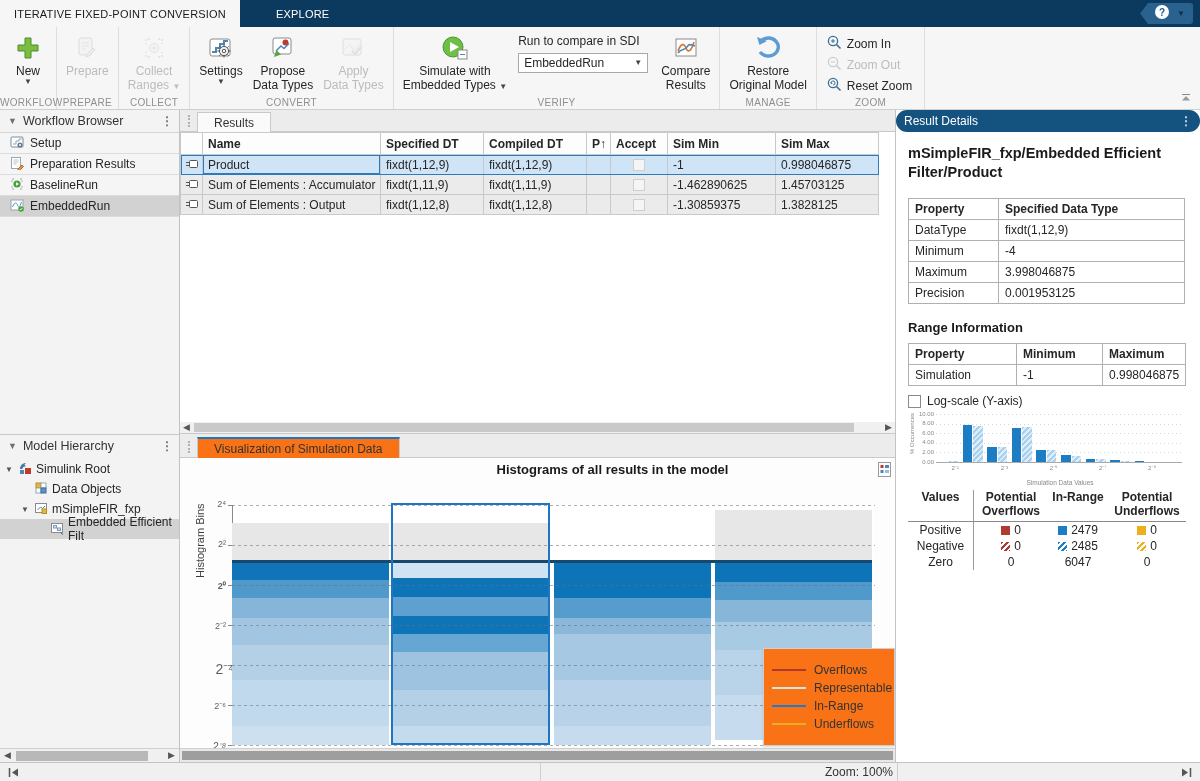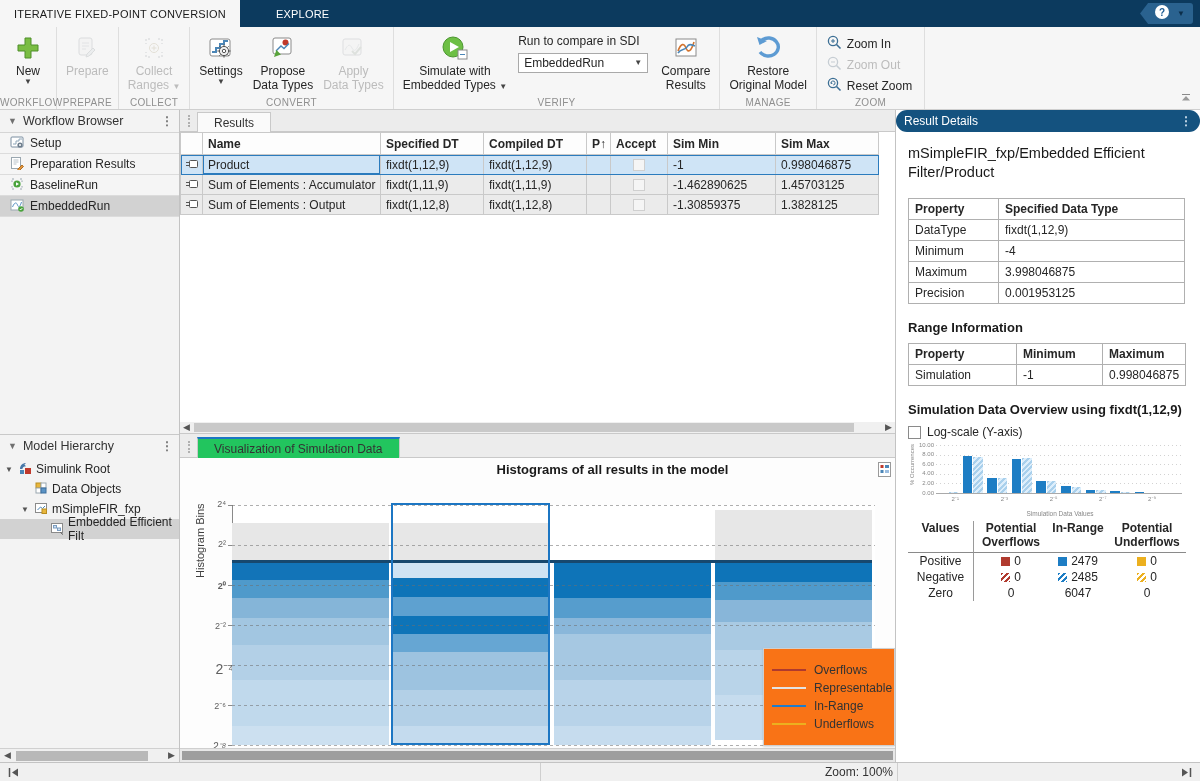--- a/index.html
+++ b/index.html
@@ -53,21 +53,21 @@
   .tree-tri { width:10px; font-size:8px; color:#555; text-align:center; flex:none; }
   .mh-scroll { height:14px; flex:none; margin-top:auto; background:#f0f0f0; border-top:1px solid #d0d0d0; position:relative; }
   .mh-thumb { position:absolute; left:16px; top:2px; width:132px; height:10px; background:#b8b8b8; }
   .sb-arrow { position:absolute; top:1px; font-size:9px; color:#555; }
 
   
   .center { width:716px; flex:none; background:#fff; border-right:1px solid #c3c3c3; display:flex; flex-direction:column; }
   .tabstrip { height:22px; flex:none; background:#ececec; display:flex; align-items:flex-end; border-bottom:1px solid #c9c9c9; }
   .grip { width:3px; height:12px; border-left:2px dotted #b0b0b0; margin:0 6px 4px 8px; }
   .ctab { background:#fafafa; border:1px solid #c9c9c9; border-bottom:none; padding:3px 16px 2px 16px; font-size:12px; color:#333; position:relative; top:1px; }
-  .ctab.blue-top { border-top:2px solid #1c76c3; background:#22c55e;margin-top:32px; }
+  .ctab.blue-top { border-top:2px solid #1c76c3; background:#f97316;margin-top:32px; }
   .table-wrap { height:290px; flex:none; background:#fff; position:relative; }
   table.results { border-collapse:collapse; table-layout:fixed; width:698px; }
   table.results th, table.results td { border:1px solid #c9c9c9; font-size:12px; padding:2px 5px; height:20px; overflow:hidden; white-space:nowrap; }
   table.results th { font-weight:bold; text-align:left; background:#fdfdfd; height:22px; }
   table.results td { background:#ebebeb; }
   tr.selected td { background:#cfe4f6; }
   tr.selected { outline:1px solid #2b7bbd; outline-offset:-1px; }
   tr.selected td.name { box-shadow: inset 0 0 0 1px #2b7bbd; }
   td.icon-cell, th.icon-cell { text-align:center; padding:0; }
   .chk { width:12px; height:12px; border:1px solid #cfcfcf; background:#f5f5f5; display:inline-block; vertical-align:middle; }
@@ -81,21 +81,21 @@
   .legend-swatch { width:34px; height:0; border-top:2px solid #000; flex:none; }
   .legend-label { font-size:12px; color:#333; }
   .chart-scroll { height:14px; flex:none; background:#e8e8e8; border-top:1px solid #cfcfcf; position:relative; }
   .chart-thumb { position:absolute; left:2px; right:2px; top:2px; height:9px; background:#9e9e9e; }
 
   
   .right { flex:1; background:#fff; display:flex; flex-direction:column; min-width:0; }
   .rd-header { height:22px; flex:none; background:#14527f; color:#fff; display:flex; align-items:center; padding:0 8px;border-radius:11px; }
   .rd-header .ptitle { flex:1; font-size:12px; }
   .rd-body { padding:12px 12px 0 12px; overflow:hidden; }
-  .rd-heading { font-size:14.5px; font-weight:normal; color:#1a1a1a; line-height:19px; margin-bottom:16px; }
+  .rd-heading { font-size:14.5px; font-weight:bold; color:#1a1a1a; line-height:19px; margin-bottom:16px; }
   .rd-sub { font-size:13px; font-weight:bold; color:#1a1a1a; margin:16px 0 8px 0; }
   table.detail { border-collapse:collapse; table-layout:fixed; }
   table.detail th, table.detail td { border:1px solid #b0b0b0; font-size:12px; text-align:left; padding:3px 6px; height:20px; overflow:hidden; white-space:nowrap; }
   table.detail th { font-weight:bold; }
   .chkrow { display:flex; align-items:center; gap:6px; margin:8px 0 2px 0; }
   .chkbox { width:13px; height:13px; border:1px solid #8a8a8a; background:#fff; flex:none; }
   .mini-chart { position:relative; width:281px; height:76px; margin-top:2px; }
   .mini-ylab { position:absolute; left:1px; top:44px; transform:rotate(-90deg); transform-origin:left top; font-size:6px; color:#888; white-space:nowrap; }
   .mini-xlab { position:absolute; left:28px; width:248px; bottom:0; text-align:center; font-size:6.5px; color:#888; }
   .vtable { margin-top:4px; display:grid; grid-template-columns:66px 74px 60px 78px; }
@@ -639,21 +639,20 @@
           </tr>
             </thead>
           <tbody id="range-body">
               <tr>
                 <td>Simulation</td>
                 <td>-1</td>
                 <td>0.998046875</td>
               </tr>
             </tbody>
         </table>
-        <div class="rd-sub">Simulation Data Overview using fixdt(1,12,9)</div>
         <div class="chkrow">
           <span class="chkbox"></span>
           <span>Log-scale (Y-axis)</span>
         </div>
         <div class="mini-chart" id="mini-chart">
           <div class="mini-ylab">% Occurrences</div>
           <div class="mini-xlab">Simulation Data Values</div>
         <div class="abs" style="left: 28px; top: 4px; width: 246px; height: 1px; background: repeating-linear-gradient(90deg, rgb(210, 210, 210) 0px, rgb(210, 210, 210) 1px, transparent 1px, transparent 4px);"></div>
             <div class="abs" style="left: 6px; top: 0.5px; width: 20px; text-align: right; font-size: 6px; color: rgb(136, 136, 136);">10.00</div>
             <div class="abs" style="left: 28px; top: 13.6px; width: 246px; height: 1px; background: repeating-linear-gradient(90deg, rgb(210, 210, 210) 0px, rgb(210, 210, 210) 1px, transparent 1px, transparent 4px);"></div>

